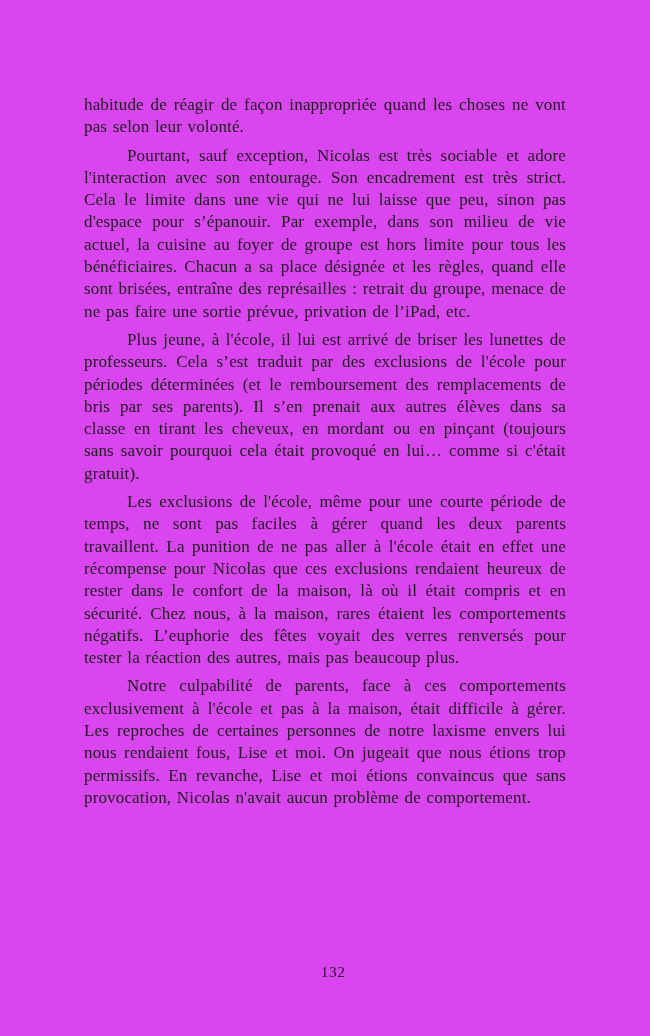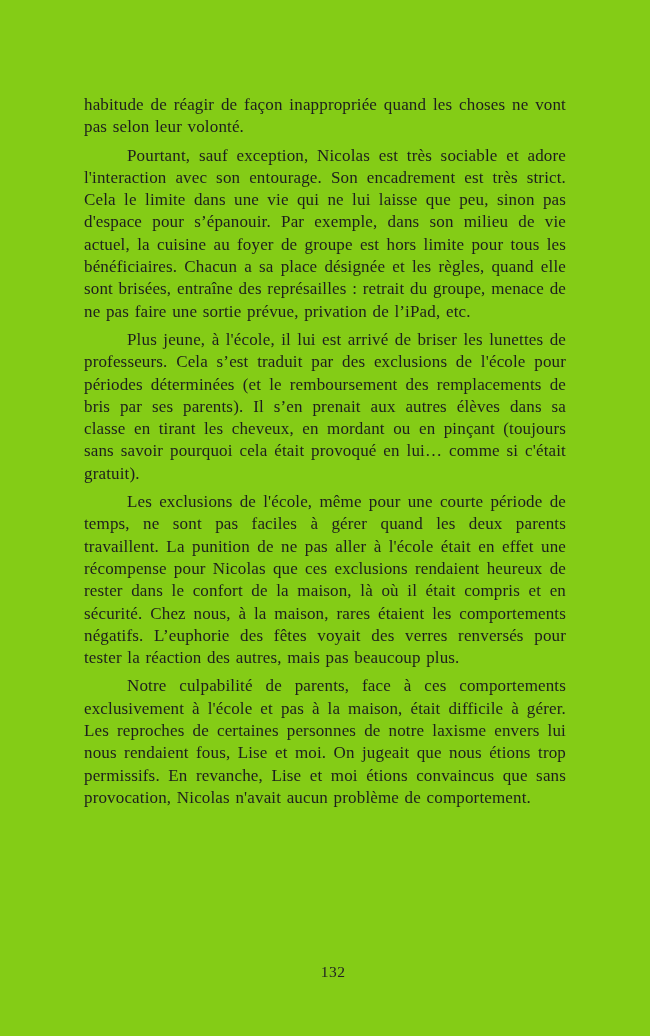--- a/index.html
+++ b/index.html
@@ -12,21 +12,21 @@
     width: 650px;
     height: 1036px;
     position: relative;
     overflow: hidden;
     font-family: "Liberation Serif", "DejaVu Serif", serif;
     color: #1e1e1e;
   }
   .book-page {
     position: absolute;
     inset: 0;
-    background: #84cc16;
+    background: #d946ef;
   }
   .text-block {
     position: absolute;
     left: 84px;
     right: 84px;
     top: 94px;
   }
   .para {
     margin: 0 0 6px 0;
     font-size: 17px;

